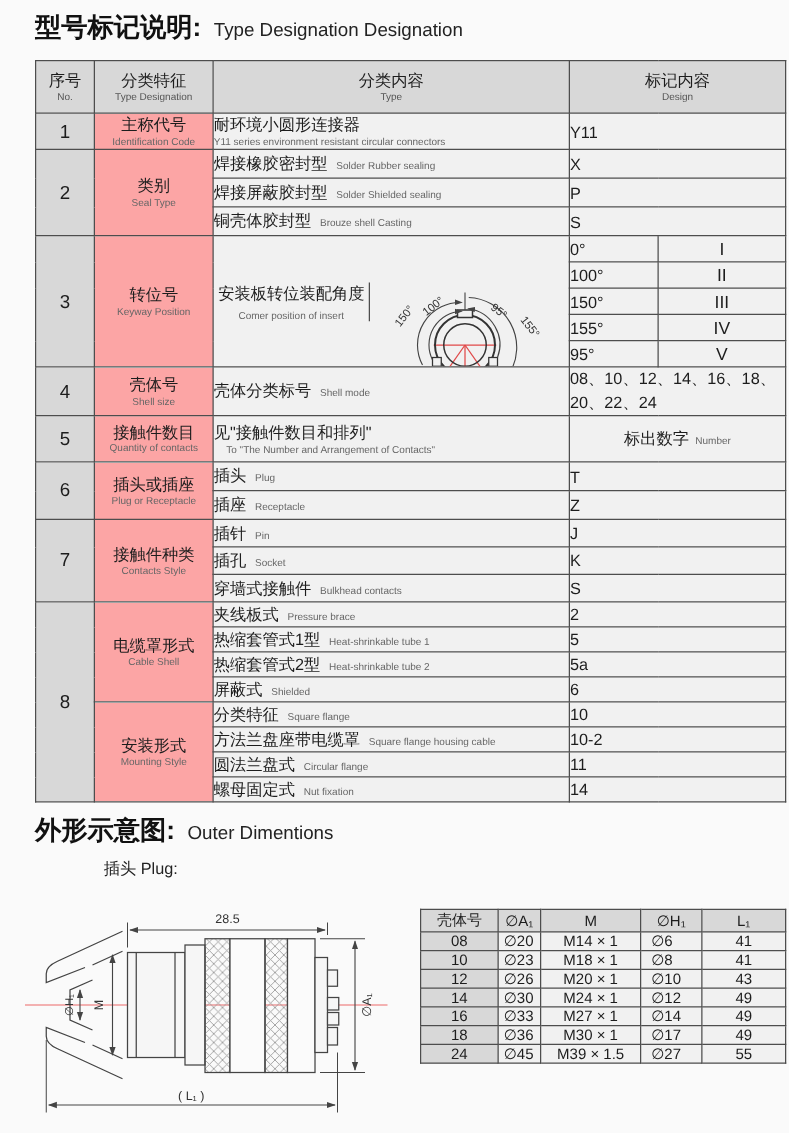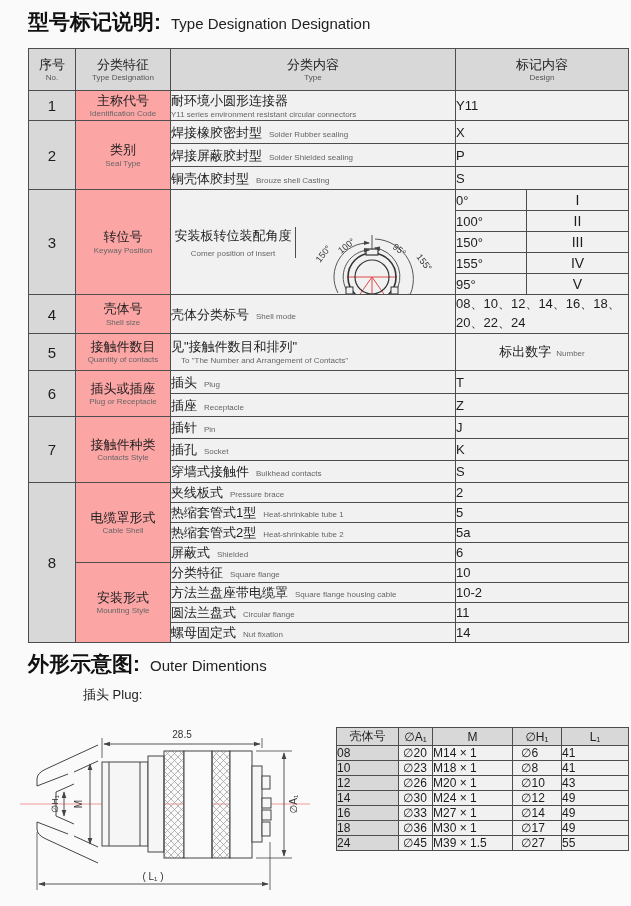--- a/index.html
+++ b/index.html
@@ -44,21 +44,21 @@
   .kw-text .en { font-size:8px; color:#666; margin-top:4px; }
   .kw-diag { flex:1; position:relative; }
   .kw-diag svg { position:absolute; left:0; top:0; }
 
   
   table.dims {
     position:absolute; left:336px; top:727px; width:292px;
     border-collapse:collapse; table-layout:fixed; font-size:12px;
   }
   table.dims th { background:#d8d8d8; border:1px solid #4d4d4d; font-weight:normal; font-size:12px; height:17px; color:#1d1d1d; padding:0; }
-  table.dims td { background:#f1f1f1; border:1px solid #4d4d4d; height:14px; color:#1d1d1d; padding:0; }
+  table.dims td { background:#f1f1f1; border:1px solid #4d4d4d; height:14px; text-align:center; color:#1d1d1d; padding:0; }
   table.dims td.c0 { background:#d8d8d8; }
   table.dims td.c1 { text-align:left; padding-left:4px; }
   table.dims td.c3 { text-align:left; padding-left:8px; }
 
   
   .plug-draw { position:absolute; left:10px; top:708px; }
 </style>
 </head>
 <body>
 

